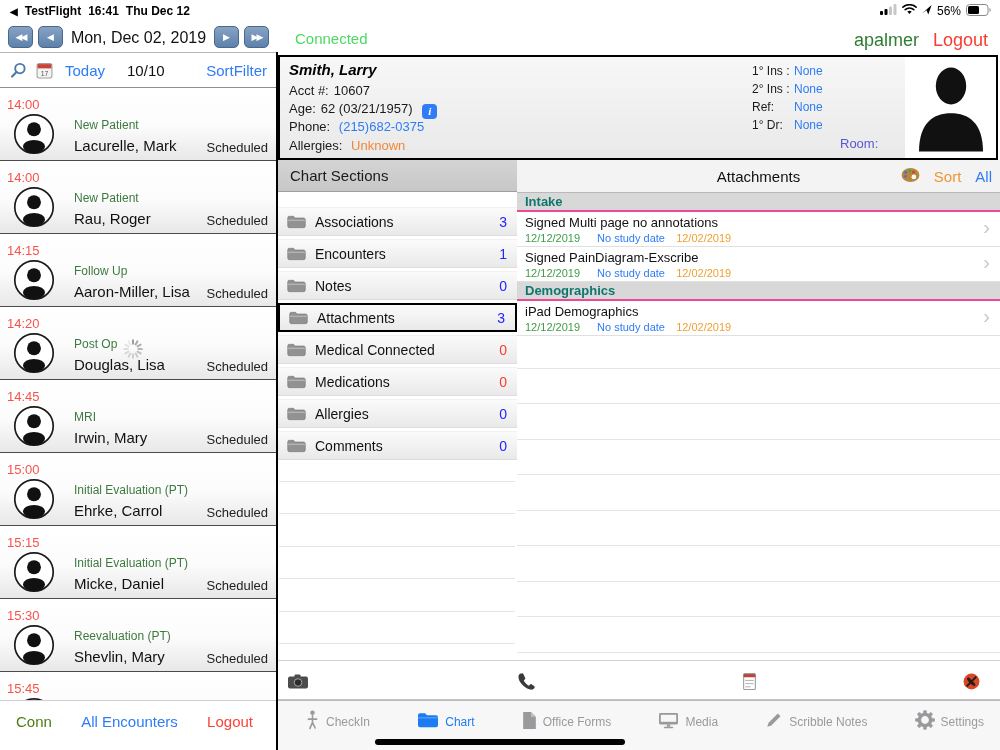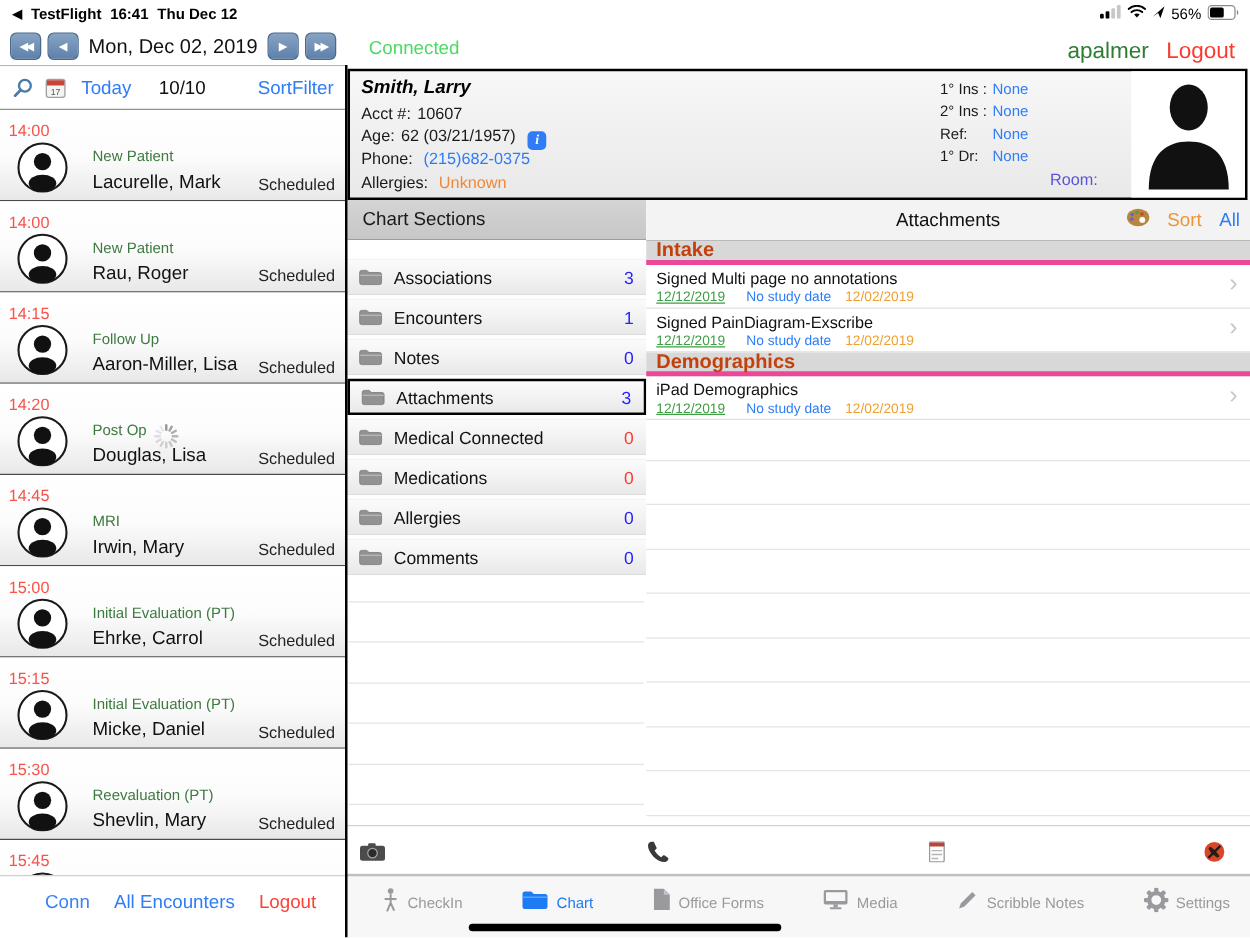--- a/index.html
+++ b/index.html
@@ -45,21 +45,21 @@
   .apr .ap-time { position:absolute; left:7px; top:9px; font-size:13px; color:#f9524a; }
   .apr .ap-ava { position:absolute; left:13px; top:25px; width:42px; height:42px; }
   .apr .ap-name { position:absolute; left:74px; top:7px; font-size:15px; color:#111;margin-top:42px; }
   .apr .ap-type { position:absolute; left:74px; top:30px; font-size:12px; color:#3d7a3f; }
   .apr .ap-status { position:absolute; right:9px; bottom:5px; font-size:13px; color:#222; }
   .apr .ap-spinner { position:absolute; left:122px; top:31px; width:22px; height:22px; }
 
   .left-footer { position:absolute; left:0; top:700px; width:277px; height:50px; background:#fff;
     border-top:1px solid #cfcfcf; display:flex; align-items:flex-start; }
   .left-footer > span { margin-top:12px; font-size:15px; }
-  .lf-conn { color:#3b82f6; margin-left:36px; }
+  .lf-conn { color:#4d7c0f; margin-left:16px; }
   .lf-prov { color:#2e7cf6; flex:1; text-align:center; }
   .lf-logout { color:#fb4236; margin-right:24px; }
 
   
   .connect-row { position:absolute; left:277px; top:22px; width:723px; height:33px; background:#fff; }
   .connected { position:absolute; left:18px; top:8px; font-size:15px; color:#4cd964; }
   .hdr-right { position:absolute; right:12px; top:8px; font-size:18px; display:flex; gap:14px; }
   .hdr-user { color:#2e7d32; }
   .hdr-logout { color:#fb3b30; }
 
@@ -101,26 +101,26 @@
 
   
   .right-col { position:absolute; left:517px; top:160px; width:483px; height:500px; background:#fff; }
   .att-header { position:relative; height:33px; background:#f3f3f3; border-bottom:1px solid #b9b9b9; }
   .att-title { position:absolute; left:0; right:0; top:0; height:33px; display:flex;
     align-items:center; justify-content:center; font-size:15px; color:#111; }
   .att-controls { position:absolute; right:8px; top:0; height:33px; display:flex;
     align-items:center; gap:14px; }
   .att-sort { font-size:15px; color:#ef9537; }
   .att-all { font-size:15px; color:#2e7cf6; }
-  .sec-header { height:19px; background:#d8d8d8; border-bottom:4px solid #ec4899;
-    display:flex; align-items:center; padding-left:8px; font-size:16px; font-weight:bold; color:#c2410c; }
+  .sec-header { height:19px; background:#d8d8d8; border-bottom:2px solid #ec4899;
+    display:flex; align-items:center; padding-left:8px; font-size:13px; font-weight:bold; color:#0f766e; }
   .att-item { position:relative; height:35px; border-bottom:1px solid #e0e0e0; cursor:pointer; }
   .att-item .ai-title { position:absolute; left:8px; top:3px; font-size:13px; color:#111; }
   .att-item .ai-dates { position:absolute; left:8px; top:20px; font-size:11px; }
-  .ai-dates .d-green { display:inline-block; width:69px; color:#3f9e46;text-decoration:underline; }
+  .ai-dates .d-green { display:inline-block; width:69px; color:#3f9e46; }
   .ai-dates .d-blue { display:inline-block; width:76px; color:#2e7cf6; }
   .ai-dates .d-orange { color:#f0a030; }
   .att-item .ai-chev { position:absolute; right:10px; top:4px; font-size:20px; color:#c7c7cc; }
   .right-line { position:absolute; left:0; width:483px; border-bottom:1px solid #e4e4e4; }
 
   
   .icon-row { position:absolute; left:277px; top:660px; width:723px; height:40px; background:#fff;
     border-top:1px solid #d2d2d2; border-bottom:1px solid #c4c4c4; }
   .icon-row .iri { position:absolute; top:0; height:40px; display:flex; align-items:center; cursor:pointer; }
   .ir-camera { left:11px; } .ir-phone { left:240px; } .ir-notepad { left:466px; } .ir-nophone { left:686px; }

